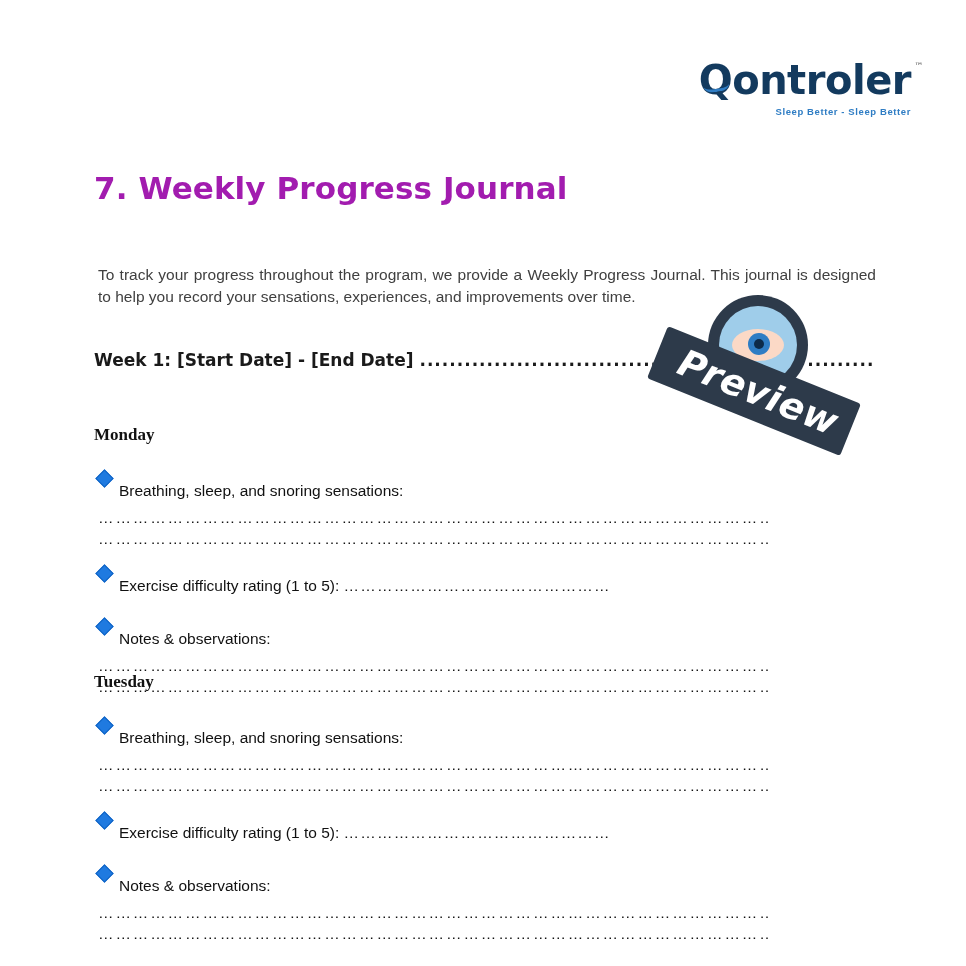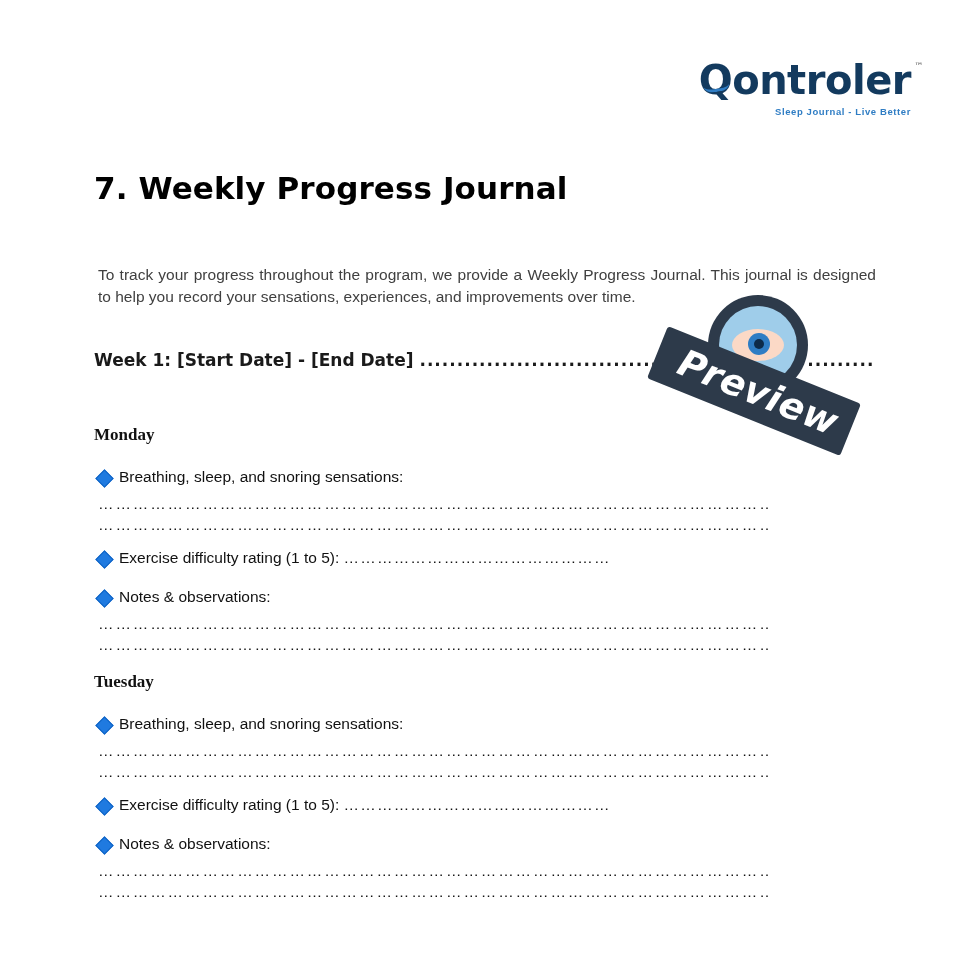--- a/index.html
+++ b/index.html
@@ -64,21 +64,21 @@
   .page {
     position: absolute;
     left: 94px;
     top: 0;
     width: 778px;
   }
   h1.title {
     font-family: "DejaVu Sans", sans-serif;
     font-size: 31px;
     font-weight: 700;
-    color: #000000;
+    color: #a21caf;
     margin: 0;
     position: absolute;
     top: 170px;
     left: 0;
     letter-spacing: 0.1px;
   }
   .intro {
     position: absolute;
     top: 248px;
     left: 4px;
@@ -129,20 +129,21 @@
     background: #1f7ae0;
     transform: rotate(45deg);
     margin: 5px 8px 0 0;
     flex: 0 0 auto;
     border: 1px solid #0f63c4;
   }
   .field-label {
     font-size: 15.5px;
     line-height: 1.3;
     color: #111;
+    margin-top: 14px;
   }
   .inline-dots {
     letter-spacing: 1.2px;
     color: #111;
   }
   .dotline {
     font-size: 15.5px;
     letter-spacing: 1.9px;
     color: #111;
     white-space: nowrap;
@@ -248,21 +249,21 @@
 </style>
 </head>
 <body>
 
 <div class="logo-block">
   <div class="logo-word">
     <span>Qontroler</span>
     <span class="logo-swoosh"></span>
     <span class="logo-tm">™</span>
   </div>
-  <div class="logo-tag">Sleep Journal - Live Better</div>
+  <div class="logo-tag">Sleep Better - Sleep Better</div>
 </div>
 
 <div class="page">
 
   <h1 class="title">7. Weekly Progress Journal</h1>
 
   <p class="intro">To track your progress throughout the program, we provide a Weekly Progress Journal. This journal is designed to help you record your sensations, experiences, and improvements over time.</p>
 
   <div class="week-line">
     <span>Week 1: [Start Date] - [End Date]</span>

